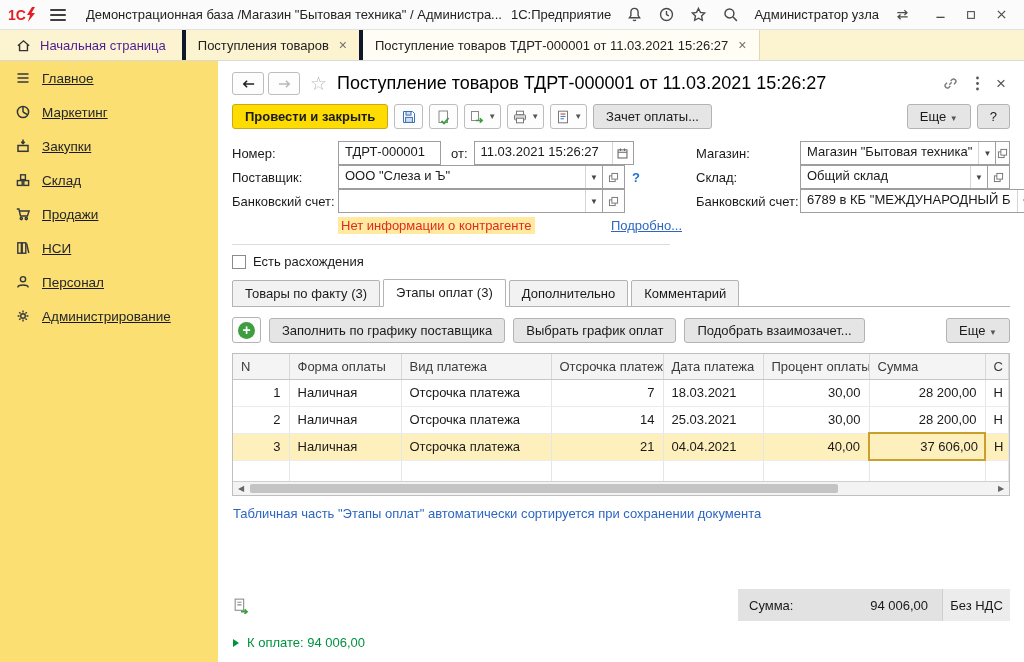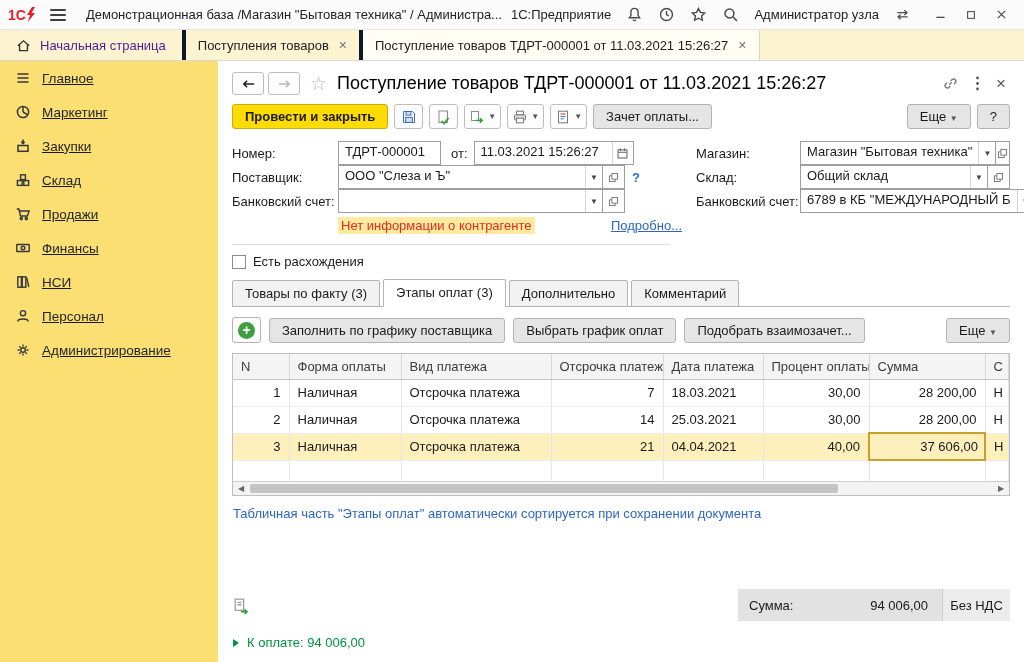--- a/index.html
+++ b/index.html
@@ -206,27 +206,20 @@
         </svg>
       <span>Склад</span>
     </div>
     <div class="side-item">
       <svg width="16" height="16" viewBox="0 0 16 16" fill="none" stroke="#33373d" stroke-width="1.4">
           <path d="M1.8 3h2.1l1.6 7h6.9l1.7-5H4.6"></path>
           <circle cx="6.3" cy="12.6" r="1.1"></circle>
           <circle cx="11.3" cy="12.6" r="1.1"></circle>
         </svg>
       <span>Продажи</span>
-    </div>
-    <div class="side-item">
-      <svg width="16" height="16" viewBox="0 0 16 16" fill="none" stroke="#33373d" stroke-width="1.4">
-          <rect x="1.8" y="4.5" width="12.4" height="7" rx="0.5"></rect>
-          <circle cx="8" cy="8" r="1.8"></circle>
-        </svg>
-      <span>Финансы</span>
     </div>
     <div class="side-item">
       <svg width="16" height="16" viewBox="0 0 16 16" fill="none" stroke="#33373d" stroke-width="1.4">
           <rect x="2.8" y="2.8" width="3.6" height="10.4"></rect>
           <rect x="7.2" y="2.8" width="3.6" height="10.4"></rect>
           <path d="M11.6 3.4l2.2 9.6"></path>
         </svg>
       <span>НСИ</span>
     </div>
     <div class="side-item">

